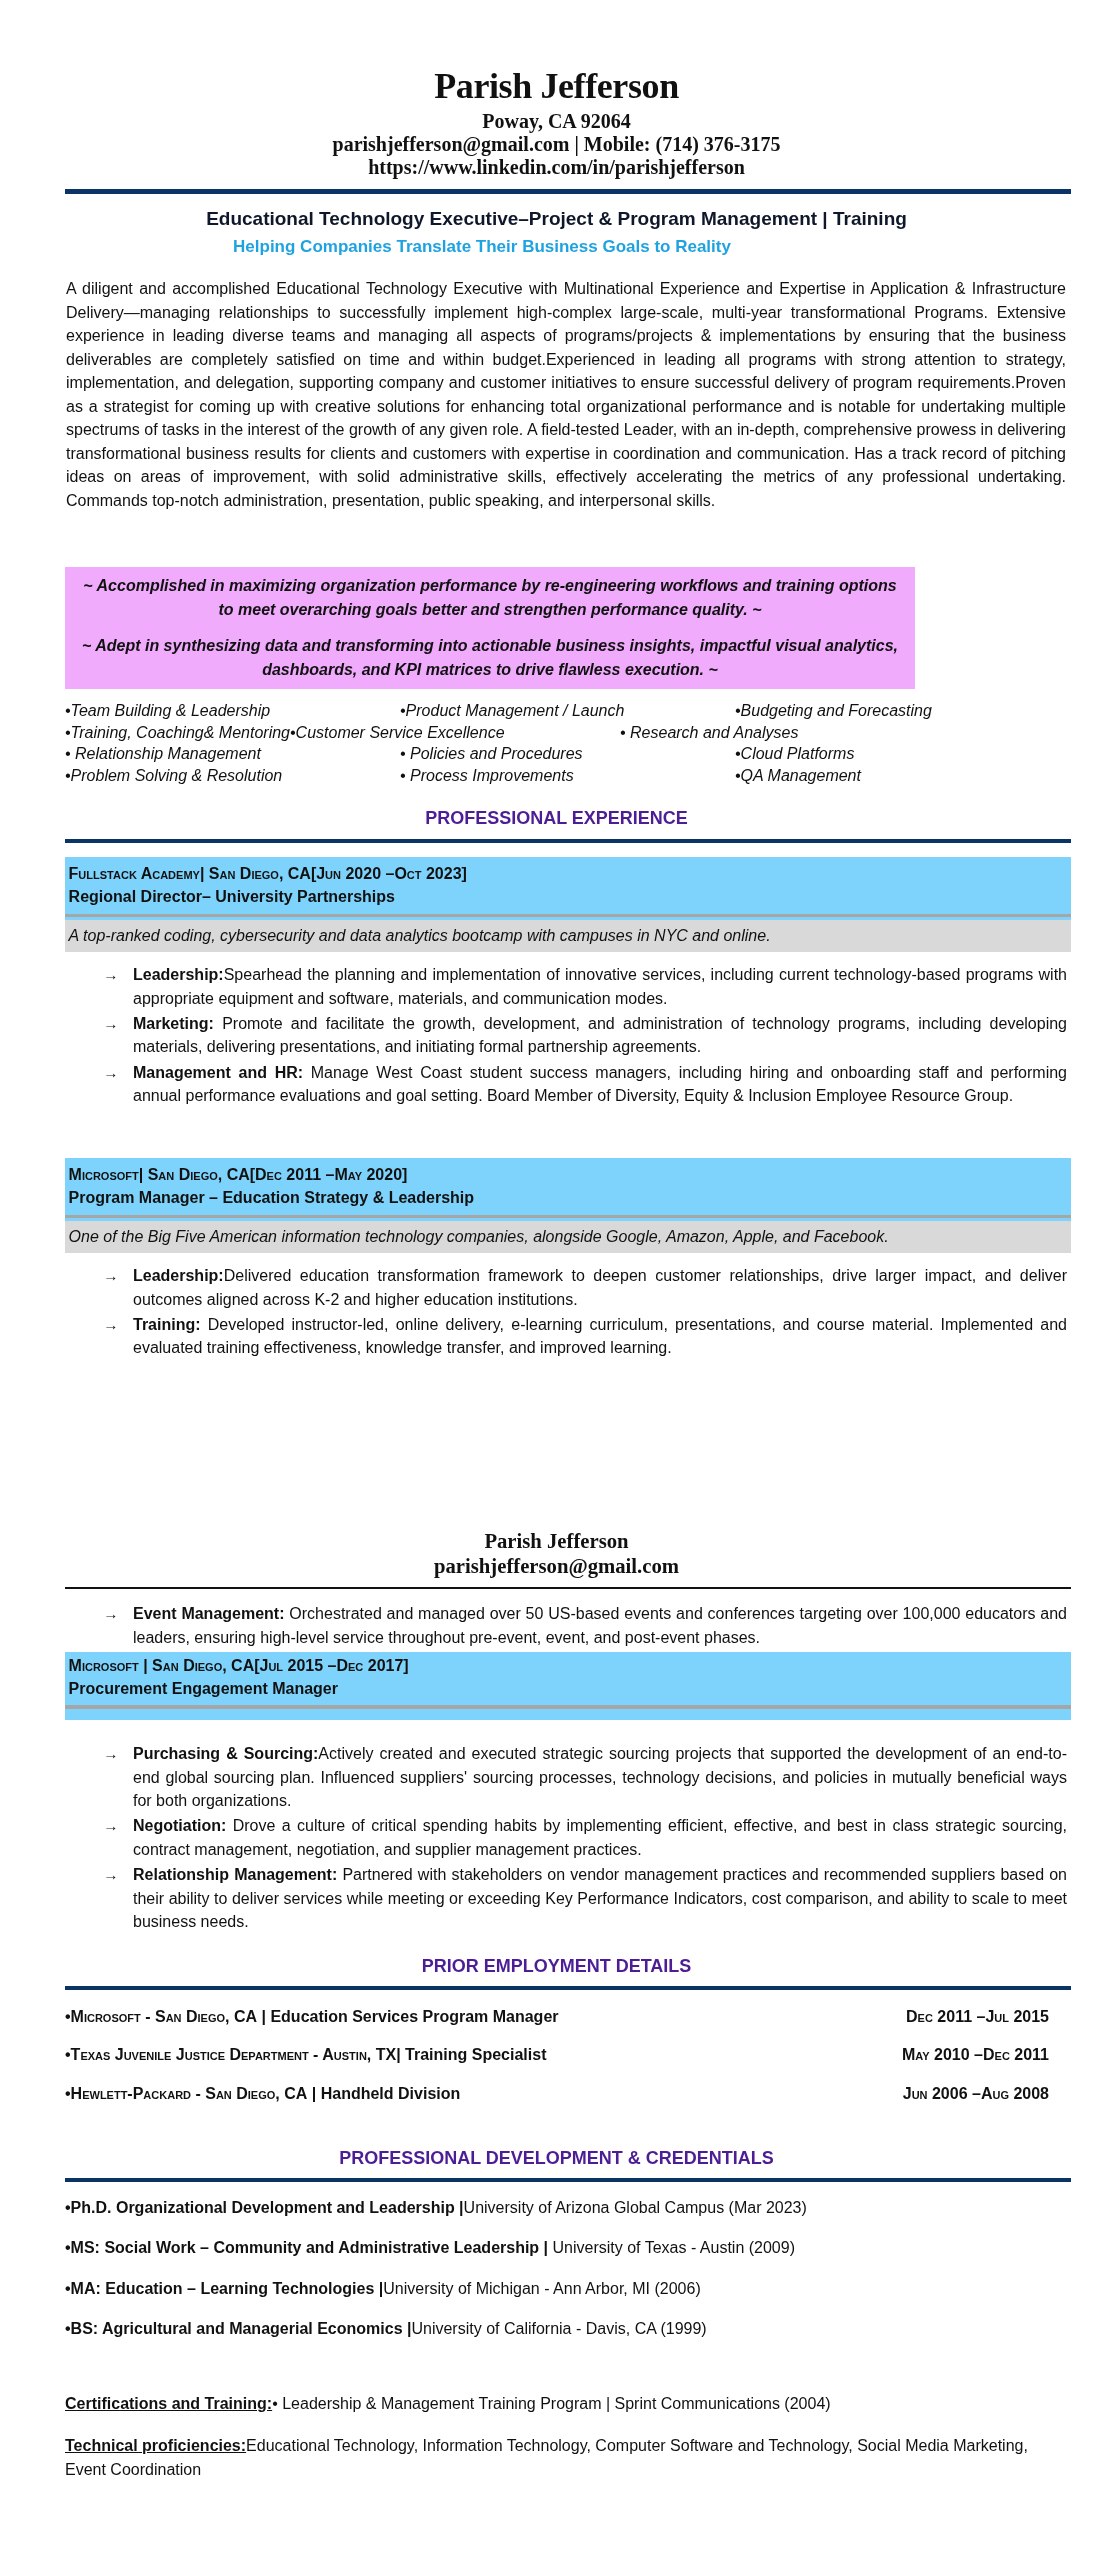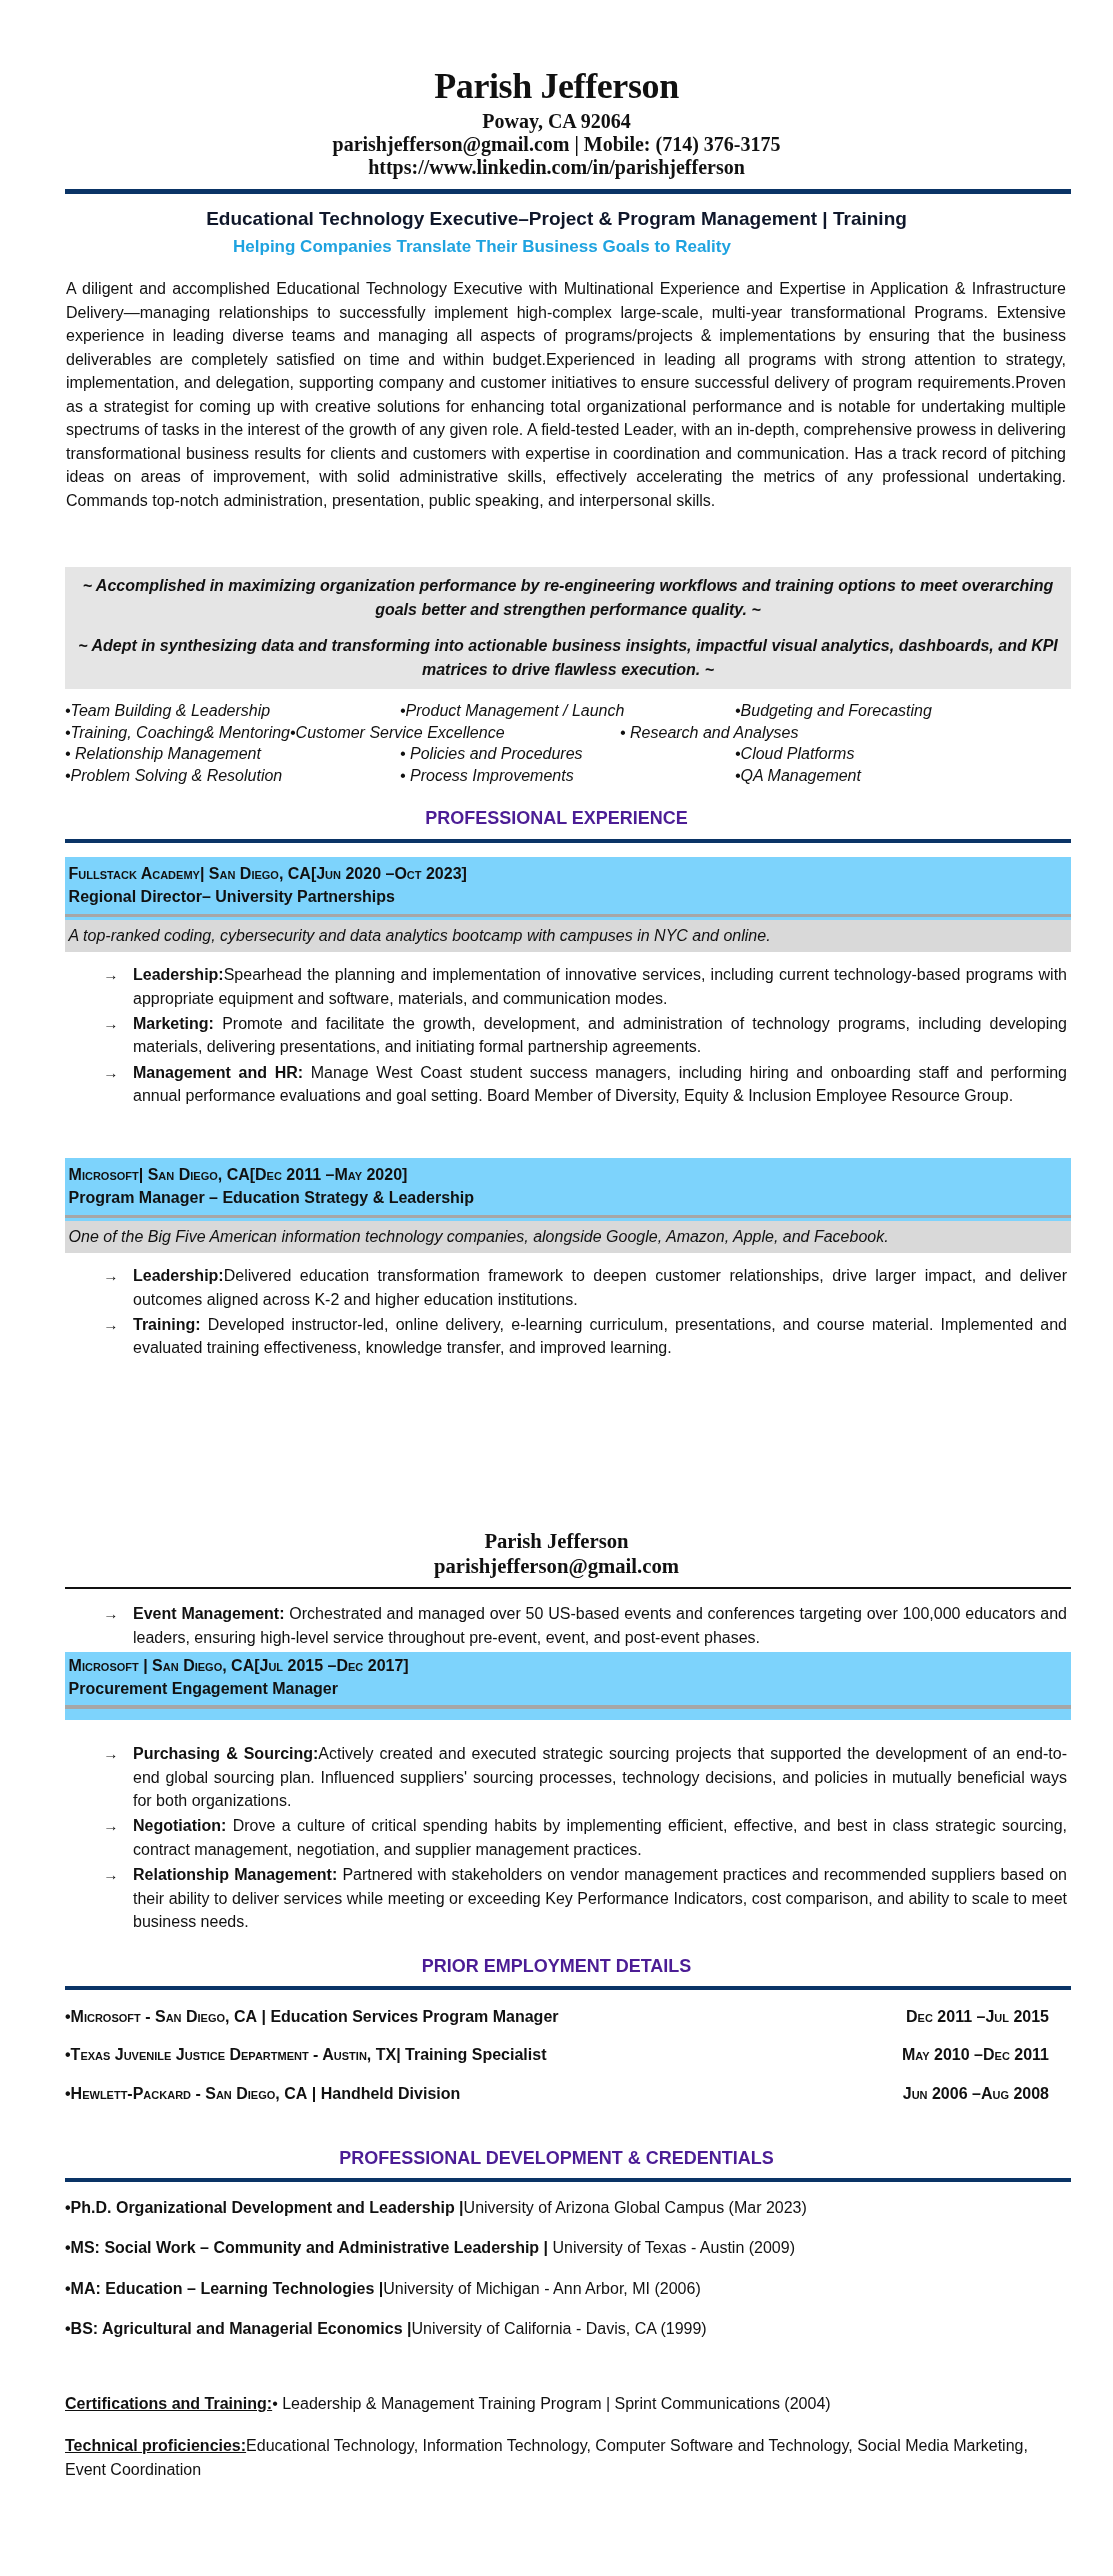--- a/index.html
+++ b/index.html
@@ -4,21 +4,21 @@
 <style>
   * { box-sizing: border-box; margin: 0; padding: 0; }
   body { width: 1113px; height: 2576px; background: #ffffff; font-family: "Liberation Sans", sans-serif; color: #111; position: relative; overflow: hidden; }
   .name { font-family: "Liberation Serif", serif; font-weight: bold; font-size: 36px; text-align: center; position: absolute; top: 65px; left: 0; width: 1113px; letter-spacing: -0.4px; }
   .contact { font-family: "Liberation Serif", serif; font-weight: bold; font-size: 20px; text-align: center; position: absolute; left: 0; width: 1113px; }
   .rule-navy { position: absolute; left: 65px; width: 1006px; height: 4.5px; background: #0a3466; }
   .rule-black { position: absolute; left: 65px; width: 1006px; height: 1.8px; background: #111; }
   .headline { position: absolute; left: 0; width: 1113px; text-align: center; font-weight: bold; color: #0f172a; font-size: 19px; }
   .subheadline { position: absolute; left: 0; width: 964px; text-align: center; font-weight: bold; color: #1fa3e0; font-size: 17px; }
   .summary { position: absolute; left: 66px; width: 1000px; font-size: 16px; line-height: 23.5px; text-align: justify; }
-  .callout { position: absolute; left: 65px; width: 1006px; background: #e5e5e5; font-style: italic; font-weight: bold; font-size: 16px; line-height: 24px; text-align: center; padding: 7.2px 9px; }
+  .callout { position: absolute; left: 65px; width: 850px; background: #f0abfc; font-style: italic; font-weight: bold; font-size: 16px; line-height: 24px; text-align: center; padding: 7.2px 9px; }
   .callout p { margin-bottom: 11.7px; }
   .callout p:last-child { margin-bottom: 0; }
   .skills { position: absolute; left: 65px; width: 1006px; font-style: italic; font-size: 16px; line-height: 21.5px; }
   .skills .row { display: flex; white-space: nowrap; }
   .skills .c1 { width: 335px; }
   .skills .c2 { width: 335px; }
   .skills .c3 { }
   .sec-title { position: absolute; left: 0; width: 1113px; text-align: center; font-weight: bold; color: #4c1d95; font-size: 18px; }
   .job-head { position: absolute; left: 65px; width: 1006px; background: #7dd3fc; font-size: 16px; font-weight: bold; padding: 5.4px 3.6px 3.6px 3.6px; line-height: 23px; }
   .job-head .sc { font-variant: small-caps; }

